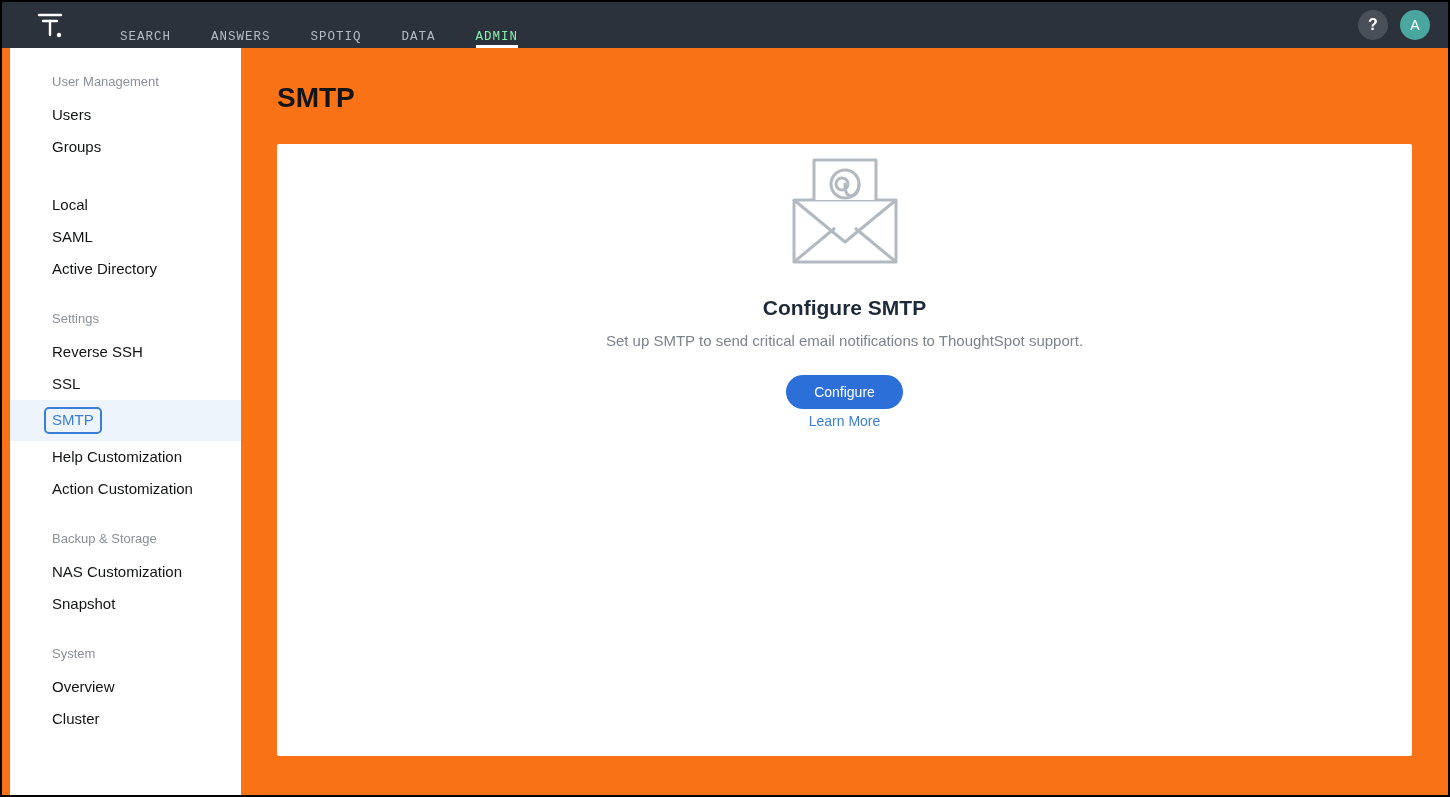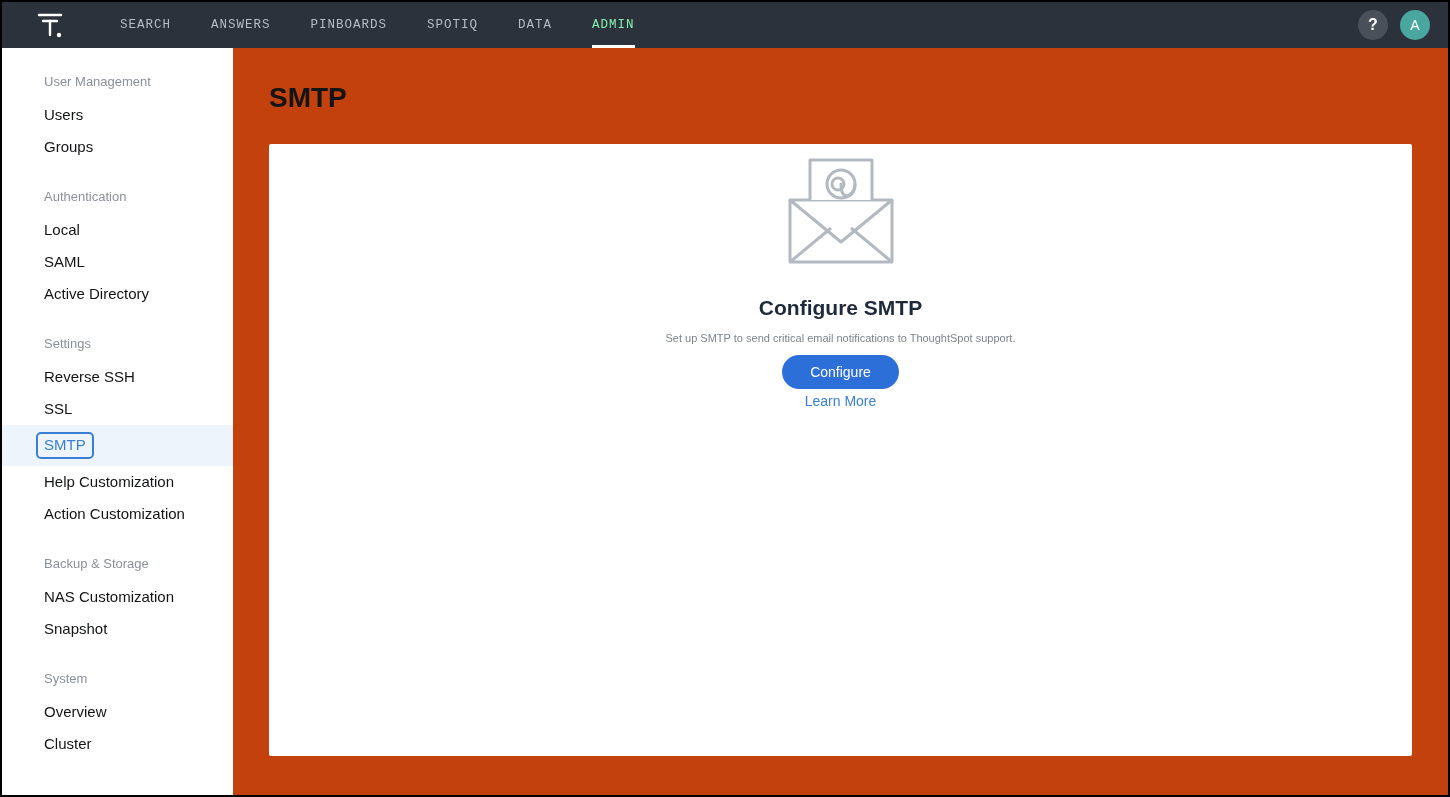--- a/index.html
+++ b/index.html
@@ -34,21 +34,21 @@
     .topnav-items {
       display: flex;
       height: 100%;
     }
     .topnav-item {
       font-family: "Courier New", monospace;
       font-size: 12.5px;
       letter-spacing: 1px;
       color: #b6bcc3;
       text-transform: uppercase;
-      padding: 0 20px;
+      padding: 12px 20px;
       height: 46px;
       line-height: 46px;
       cursor: pointer;
       position: relative;
     }
     .topnav-item.active {
       color: #86efac;
     }
     .topnav-item.active::after {
       content: "";
@@ -76,21 +76,22 @@
       color: #fff;
       display: flex; align-items: center; justify-content: center;
       font-size: 14px; font-weight: 500;
       cursor: pointer;
     }
 
     
     .layout {
       display: flex;
       height: calc(797px - 46px - 4px);
-      background: #c2410c;
+      background: #f97316;
+      padding-left: 8px;
     }
     .sidebar-wrap {
       width: 231px;
       background: #ffffff;
       position: relative;
       flex-shrink: 0;
       overflow-y: auto;
     }
     .sidebar-wrap::-webkit-scrollbar { width: 6px; }
     .sidebar-wrap::-webkit-scrollbar-thumb { background: #d9dde2; border-radius: 3px; }
@@ -148,23 +149,23 @@
     .empty-icon {
       margin-bottom: 18px;
     }
     .empty-title {
       font-size: 21px;
       font-weight: 600;
       color: #1e2a3a;
       margin-bottom: 12px;
     }
     .empty-desc {
-      font-size: 11px;
+      font-size: 15px;
       color: #7c838d;
-      margin-bottom: 11px;
+      margin-bottom: 26px;
     }
     .primary-btn {
       background: #2d6fd9;
       color: #fff;
       border: none;
       border-radius: 18px;
       padding: 9px 28px;
       font-size: 14px;
       cursor: pointer;
     }
@@ -187,41 +188,39 @@
         <line x1="4" y1="5" x2="26" y2="5"></line>
         <line x1="8" y1="11" x2="22" y2="11"></line>
         <line x1="15" y1="11" x2="15" y2="25"></line>
       </g>
       <circle cx="24" cy="25" r="2.2" fill="#ffffff"></circle>
     </svg>
   </div>
   <div class="topnav-items">
     <div class="topnav-item">SEARCH</div>
     <div class="topnav-item">ANSWERS</div>
-    <div class="topnav-item">PINBOARDS</div>
     <div class="topnav-item">SPOTIQ</div>
     <div class="topnav-item">DATA</div>
     <div class="topnav-item active">ADMIN</div>
   </div>
   <div class="topnav-spacer"></div>
   <div class="help-btn">?</div>
   <div class="avatar">A</div>
 </div>
 
 <div class="layout">
   <div class="sidebar-wrap">
     <div class="sidebar">
       <div class="side-group">
         <div class="side-group-title">User Management</div>
         <div class="side-item"><span class="side-item-label">Users</span></div>
         <div class="side-item"><span class="side-item-label">Groups</span></div>
       </div>
 
       <div class="side-group">
-        <div class="side-group-title">Authentication</div>
         <div class="side-item"><span class="side-item-label">Local</span></div>
         <div class="side-item"><span class="side-item-label">SAML</span></div>
         <div class="side-item"><span class="side-item-label">Active Directory</span></div>
       </div>
 
       <div class="side-group">
         <div class="side-group-title">Settings</div>
         <div class="side-item"><span class="side-item-label">Reverse SSH</span></div>
         <div class="side-item"><span class="side-item-label">SSL</span></div>
         <div class="side-item active-row"><span class="side-item-label highlight">SMTP</span></div>

